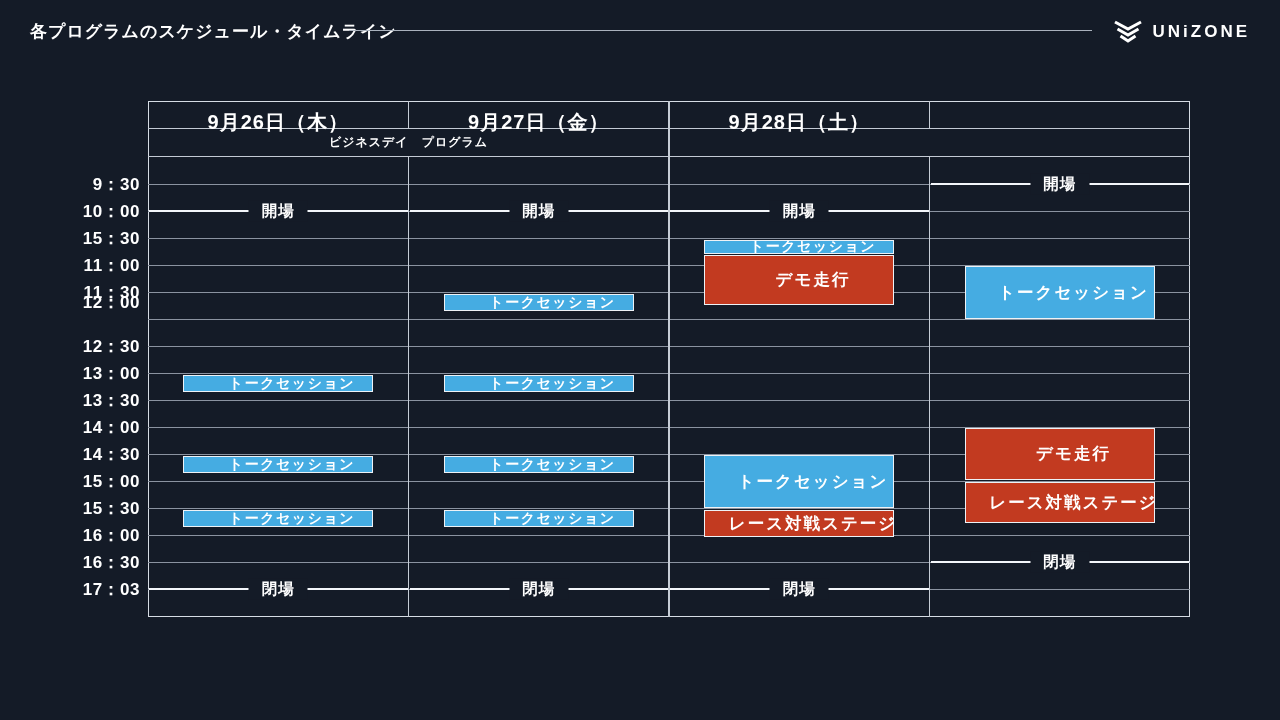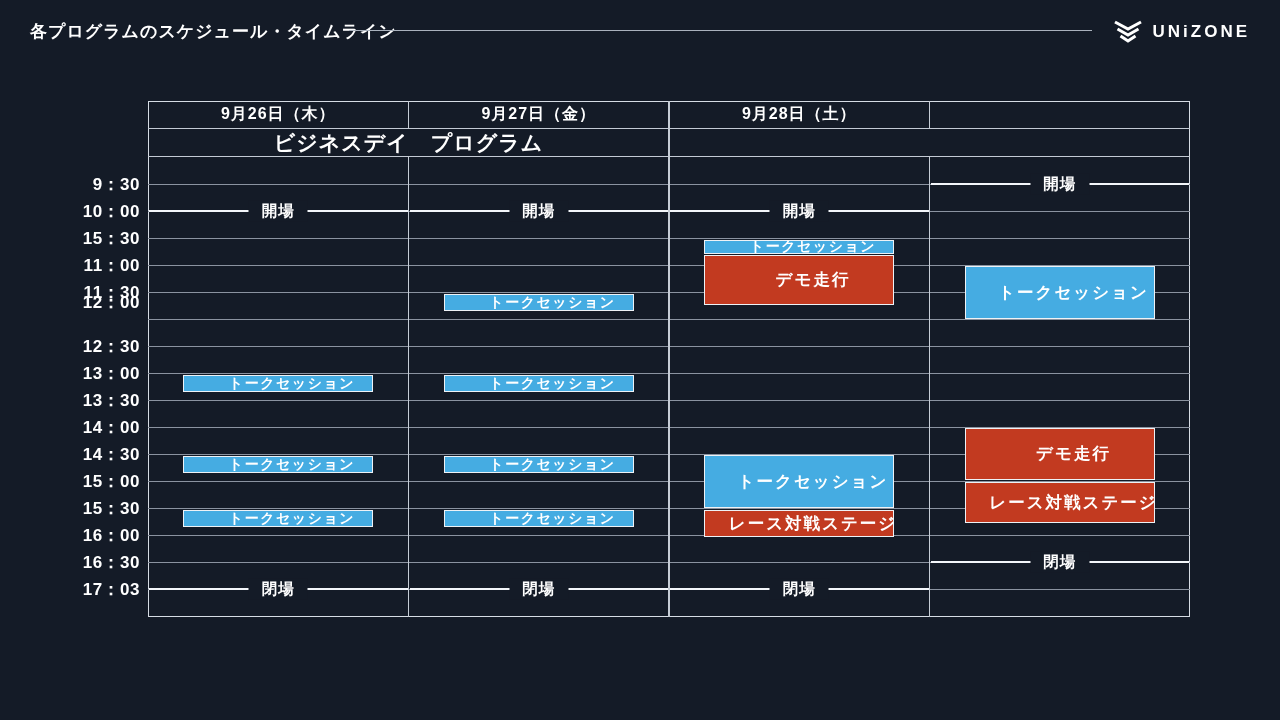--- a/index.html
+++ b/index.html
@@ -19,22 +19,22 @@
   .logo-text{font-size:17px;font-weight:bold;letter-spacing:3px;}
   .schedule-table{position:absolute;left:148px;top:101px;width:1042px;height:516px;}
   .outer-border{position:absolute;inset:0;border:1.5px solid #d6dce4;pointer-events:none;}
   .hline{position:absolute;left:0;width:1042px;height:1px;background:#8b93a0;}
   .hline.header{background:#c3cad4;}
   .vline{position:absolute;width:1.5px;background:#c6cdd6;}
   .day-cell,.prog-cell{
     position:absolute;display:flex;align-items:center;justify-content:center;
     font-weight:bold;letter-spacing:1px;white-space:nowrap;
   }
-  .day-cell{top:0;height:27px;font-size:16px;}
-  .prog-cell{top:28px;height:27px;font-size:21px;text-align:right;}
+  .day-cell{top:8px;height:27px;font-size:20px;}
+  .prog-cell{top:28px;height:27px;font-size:12px;text-align:right;}
   .time-label{
     position:absolute;left:30px;width:110px;text-align:right;
     font-size:17px;font-weight:bold;letter-spacing:.5px;
     transform:translateY(-50%);white-space:nowrap;
   }
   .event-block{
     position:absolute;box-sizing:border-box;border:1.5px solid #eef2f6;
     display:flex;align-items:center;justify-content:center;
     font-weight:bold;color:#fff;white-space:nowrap;padding-left:28px;
   }

